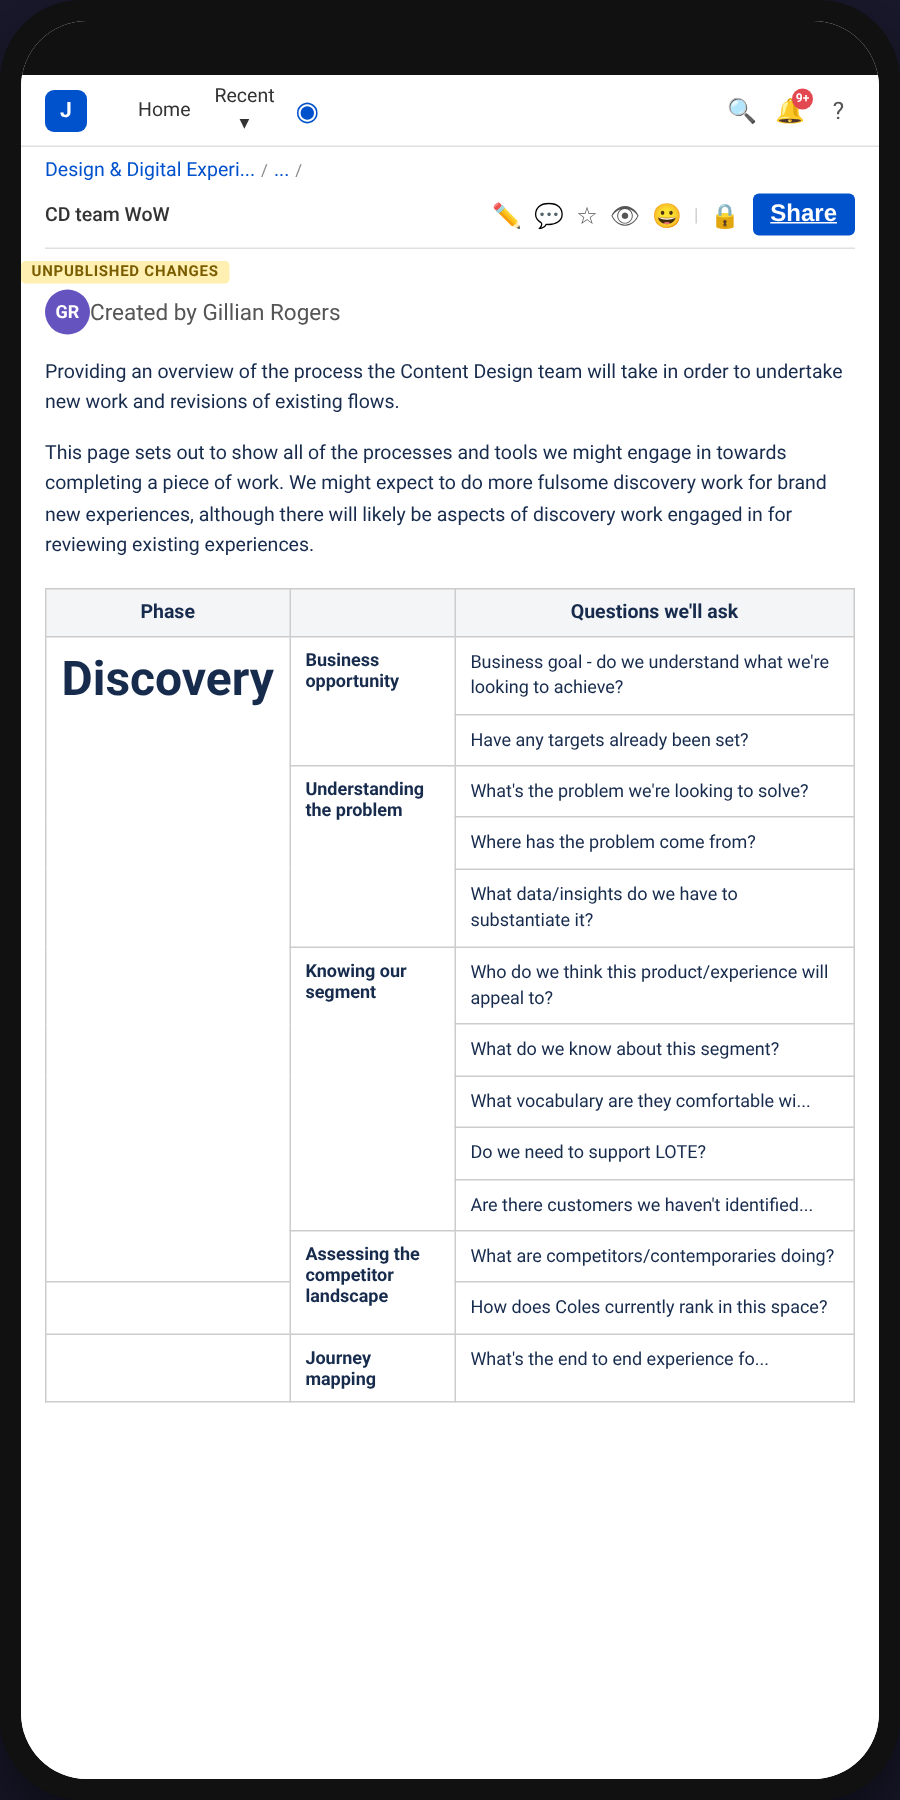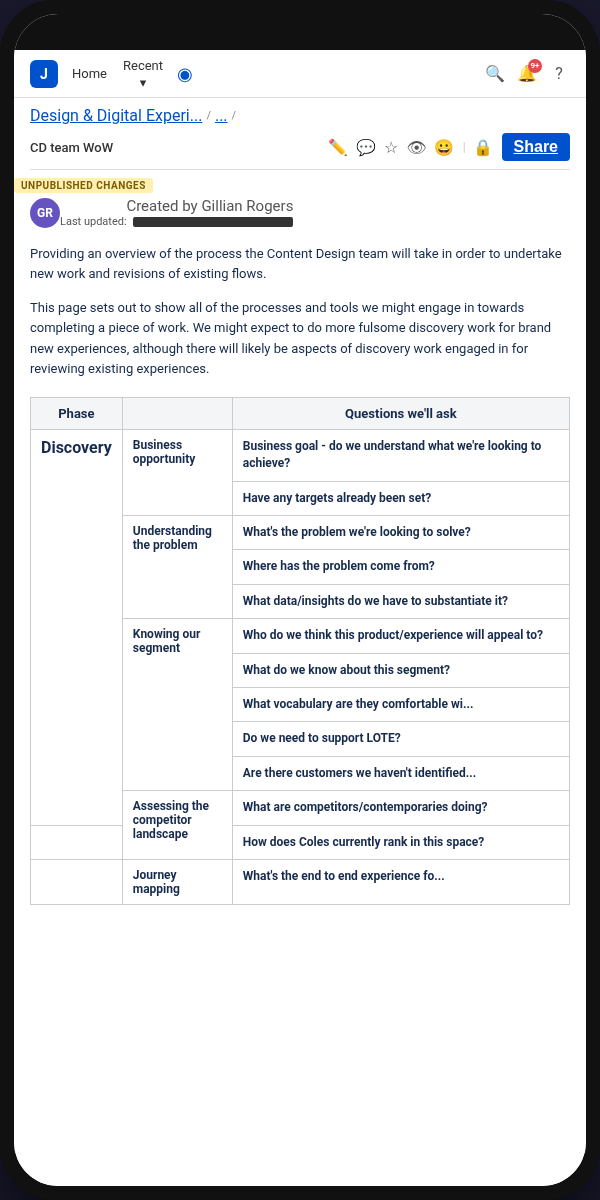--- a/index.html
+++ b/index.html
@@ -79,20 +79,21 @@
       font-weight: bold;
       font-size: 14px;
       flex-shrink: 0;
     }
 
     .nav-links {
       display: flex;
       align-items: center;
       gap: 4px;
       flex: 1;
+      margin-left: 20px;
     }
 
     .nav-link {
       font-size: 13px;
       color: #333;
       padding: 4px 6px;
       cursor: pointer;
     }
 
     .nav-link.recent {
@@ -143,24 +144,23 @@
     }
 
     .breadcrumb-bar {
       padding: 8px 16px 4px;
       display: flex;
       align-items: center;
       gap: 4px;
     }
 
     .breadcrumb-text {
-      font-size: 16px;
+      font-size: 13px;
       color: #0052cc;
       cursor: pointer;
-      text-decoration: underline;
     }
 
     .breadcrumb-sep {
       font-size: 11px;
       color: #888;
     }
 
     .page-toolbar {
       padding: 4px 16px 8px;
       display: flex;
@@ -288,31 +288,30 @@
       width: 100%;
       border-collapse: collapse;
       font-size: 12px;
       color: #172b4d;
     }
 
     th, td {
       border: 1px solid #ccc;
       padding: 8px 10px;
       vertical-align: top;
-      font-weight: bold;
     }
 
     thead th {
       background: #f4f5f7;
       font-weight: 700;
       font-size: 13px;
     }
 
     .phase-cell {
-      font-size: 16px;
+      font-size: 32px;
       font-weight: 700;
       color: #172b4d;
       vertical-align: top;
       width: 80px;
     }
 
     .subphase-cell {
       font-weight: 700;
       font-size: 12px;
       width: 110px;
@@ -387,24 +386,20 @@
       
       <div class="unpublished-badge">UNPUBLISHED CHANGES</div>
 
       
 
       
       <div class="author-row">
         <div class="author-avatar">GR</div>
         <div class="author-info">
           <span class="author-created">Created by Gillian Rogers</span>
-          <span class="author-updated">
-            <span>Last updated:</span>
-            <span class="redacted-bar"></span>
-          </span>
         </div>
       </div>
 
       
       <p class="body-text">Providing an overview of the process the Content Design team will take in order to undertake new work and revisions of existing flows.</p>
       <p class="body-text">This page sets out to show all of the processes and tools we might engage in towards completing a piece of work. We might expect to do more fulsome discovery work for brand new experiences, although there will likely be aspects of discovery work engaged in for reviewing existing experiences.</p>
 
       
       <div class="table-wrapper">
         <table>

